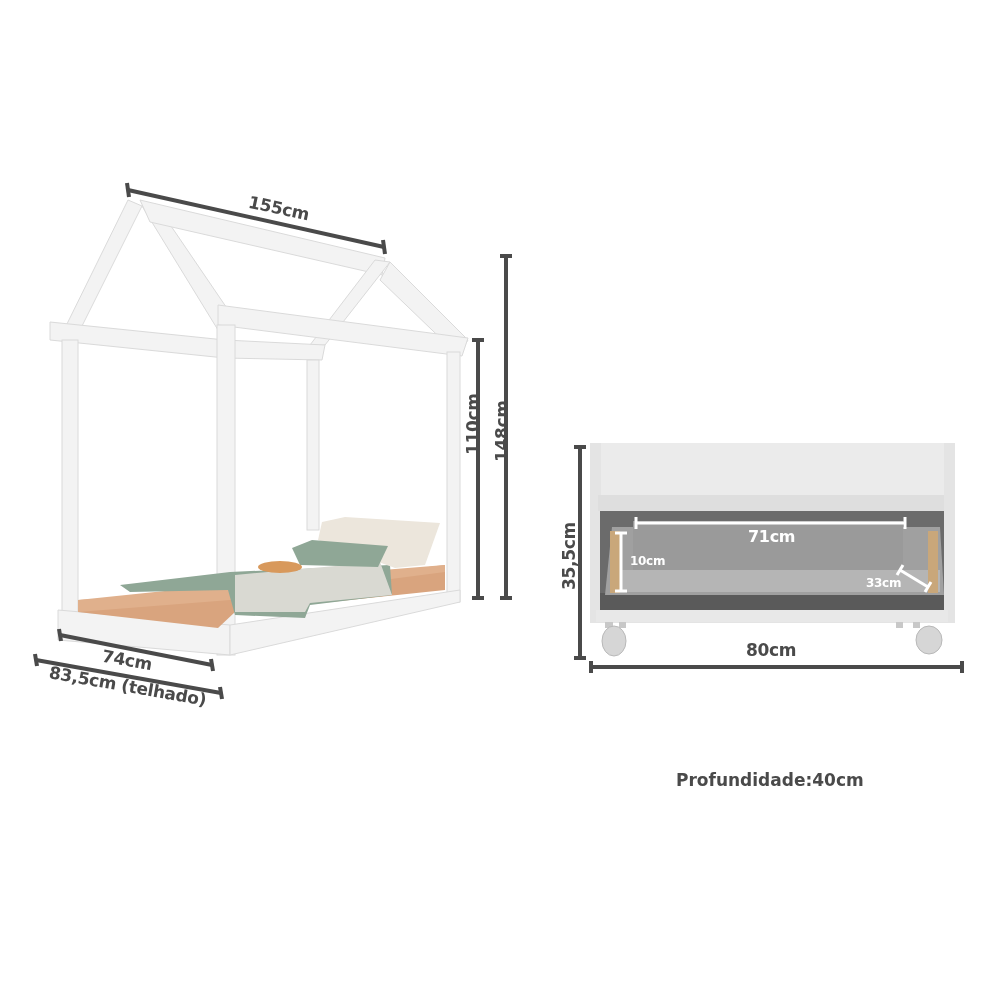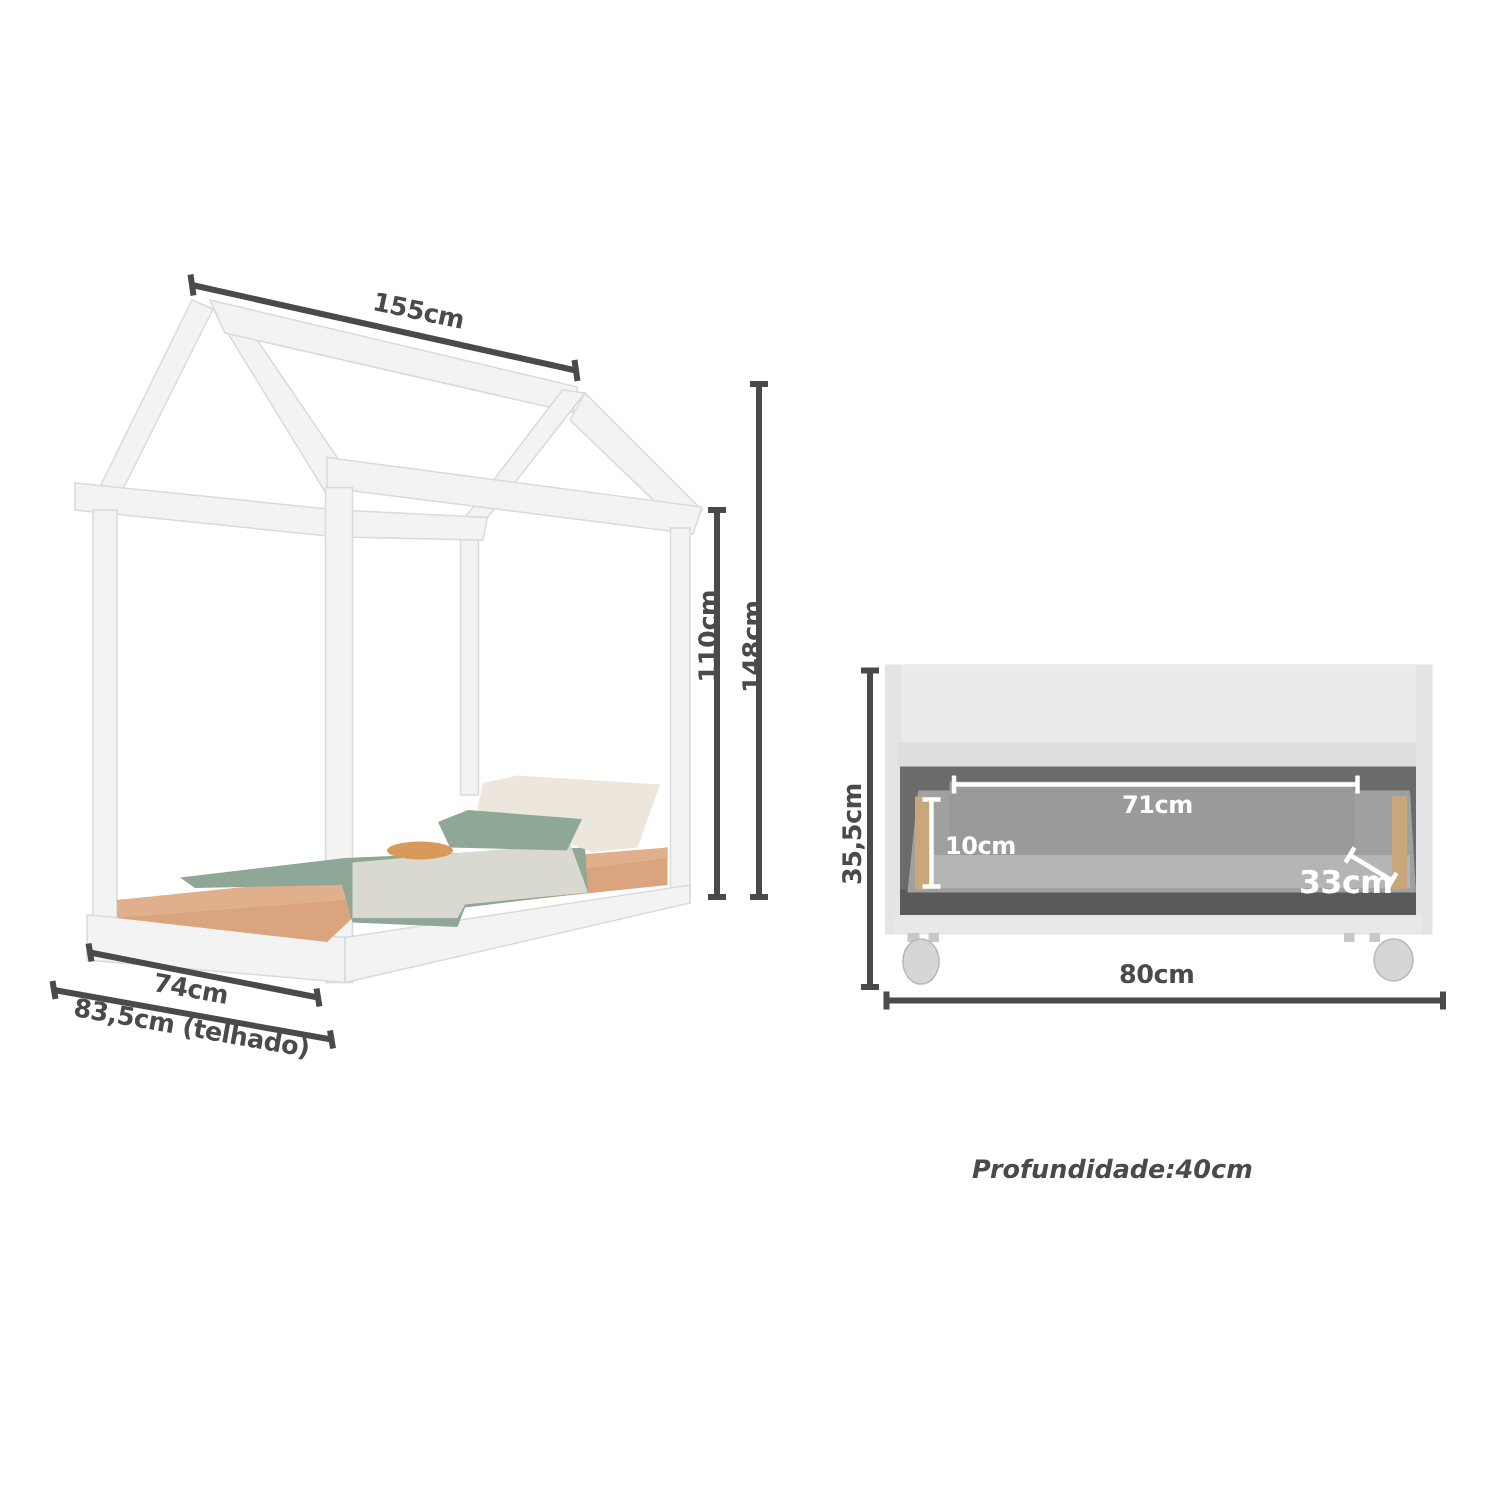--- a/index.html
+++ b/index.html
@@ -144,17 +144,17 @@
 
   <div class="dim-text" style="left:248px; top:198px; transform: rotate(12deg);">155cm</div>
   <div class="dim-text" style="left:463px; top:455px; transform-origin: left top; transform: rotate(-90deg); width:60px;">110cm</div>
   <div class="dim-text" style="left:492px; top:462px; transform-origin: left top; transform: rotate(-90deg);">148cm</div>
   <div class="dim-text" style="left:102px; top:650px; transform: rotate(10deg);">74cm</div>
   <div class="dim-text" style="left:48px; top:676px; transform: rotate(10deg);">83,5cm (telhado)</div>
 
   <div class="dim-text" style="left:559px; top:590px; transform-origin: left top; transform: rotate(-90deg);">35,5cm</div>
   <div class="dim-text" style="left:746px; top:640px;">80cm</div>
   <div class="dim-text white" style="left:748px; top:527px; font-size:16px;text-align:center;">71cm</div>
-  <div class="dim-text white" style="left:630px; top:554px; font-size:16px;">10cm</div>
-  <div class="dim-text white" style="left:866px; top:576px; font-size:21px;">33cm</div>
+  <div class="dim-text white" style="left:630px; top:554px; font-size:12px;">10cm</div>
+  <div class="dim-text white" style="left:866px; top:576px; font-size:12px;">33cm</div>
 
-  <div class="caption" style="left:648px; top:770px;font-style:italic;">Profundidade:40cm</div>
+  <div class="caption" style="left:676px; top:770px;">Profundidade:40cm</div>
 </div>
 
 </body></html>

